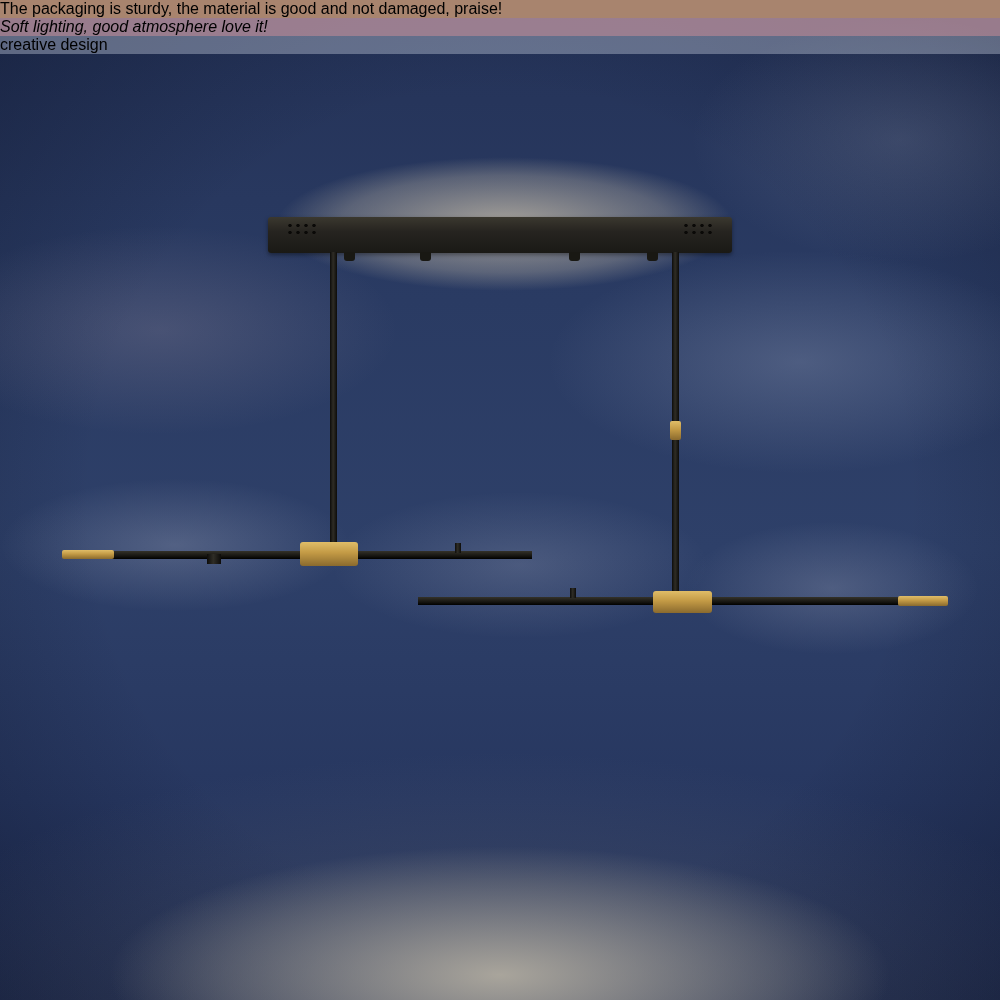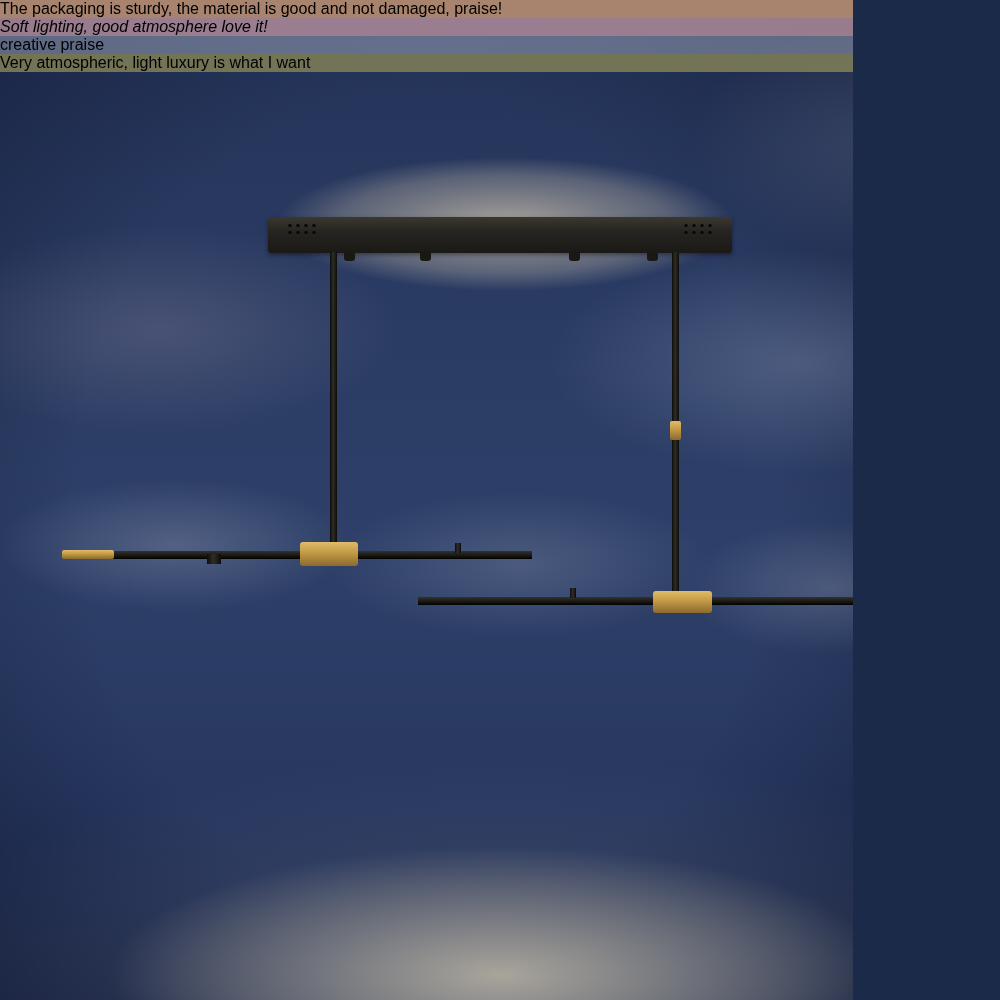--- a/index.html
+++ b/index.html
@@ -1,17 +1,17 @@
 <!DOCTYPE html>
 <html><head>
 <meta charset="utf-8">
 <style>
   html,body{margin:0;padding:0;background:#1c2a4a;}
   #scene{
-    position:relative;width:853px;height:1000px;overflow:hidden;
+    position:relative;width:1000px;height:1000px;overflow:hidden;
     font-family:"Liberation Sans",sans-serif;
     background:
       radial-gradient(300px 88px at 505px 224px, rgba(243,226,190,.62), rgba(243,226,190,.25) 55%, transparent 76%),
       radial-gradient(250px 95px at 175px 545px, rgba(228,228,238,.20), transparent 70%),
       radial-gradient(270px 105px at 520px 565px, rgba(228,228,238,.16), transparent 70%),
       radial-gradient(210px 95px at 832px 588px, rgba(232,232,242,.18), transparent 70%),
       radial-gradient(330px 145px at 160px 330px, rgba(178,162,174,.22), transparent 72%),
       radial-gradient(350px 155px at 800px 362px, rgba(167,177,202,.28), transparent 72%),
       radial-gradient(290px 170px at 900px 140px, rgba(152,160,182,.22), transparent 72%),
       radial-gradient(500px 165px at 500px 975px, rgba(175,170,159,.95), rgba(132,132,134,.45) 55%, transparent 78%),
@@ -165,29 +165,18 @@
 love it!</div>
   </div>
 
   <div class="bubble b3" style="background: rgba(206, 214, 229, 0.38);">
     <div class="avatar av-bw">
       <div class="p band"></div>
       <div class="p head"></div>
       <div class="p body"></div>
       <div class="p seat"></div>
     </div>
-    <div class="txt">creative praise</div>
+    <div class="txt">creative design</div>
   </div>
 
-  <div class="bubble b4" style="background: rgba(123, 121, 87, 0.92);">
-    <div class="avatar av-bench">
-      <div class="p fig"></div>
-      <div class="p umb"></div>
-      <div class="p btop"></div>
-      <div class="p bleg l"></div>
-      <div class="p bleg r"></div>
-    </div>
-    <div class="txt">Very atmospheric, light luxury
-is what I want</div>
-  </div>
 
 
 </div>
 
 </body></html>

